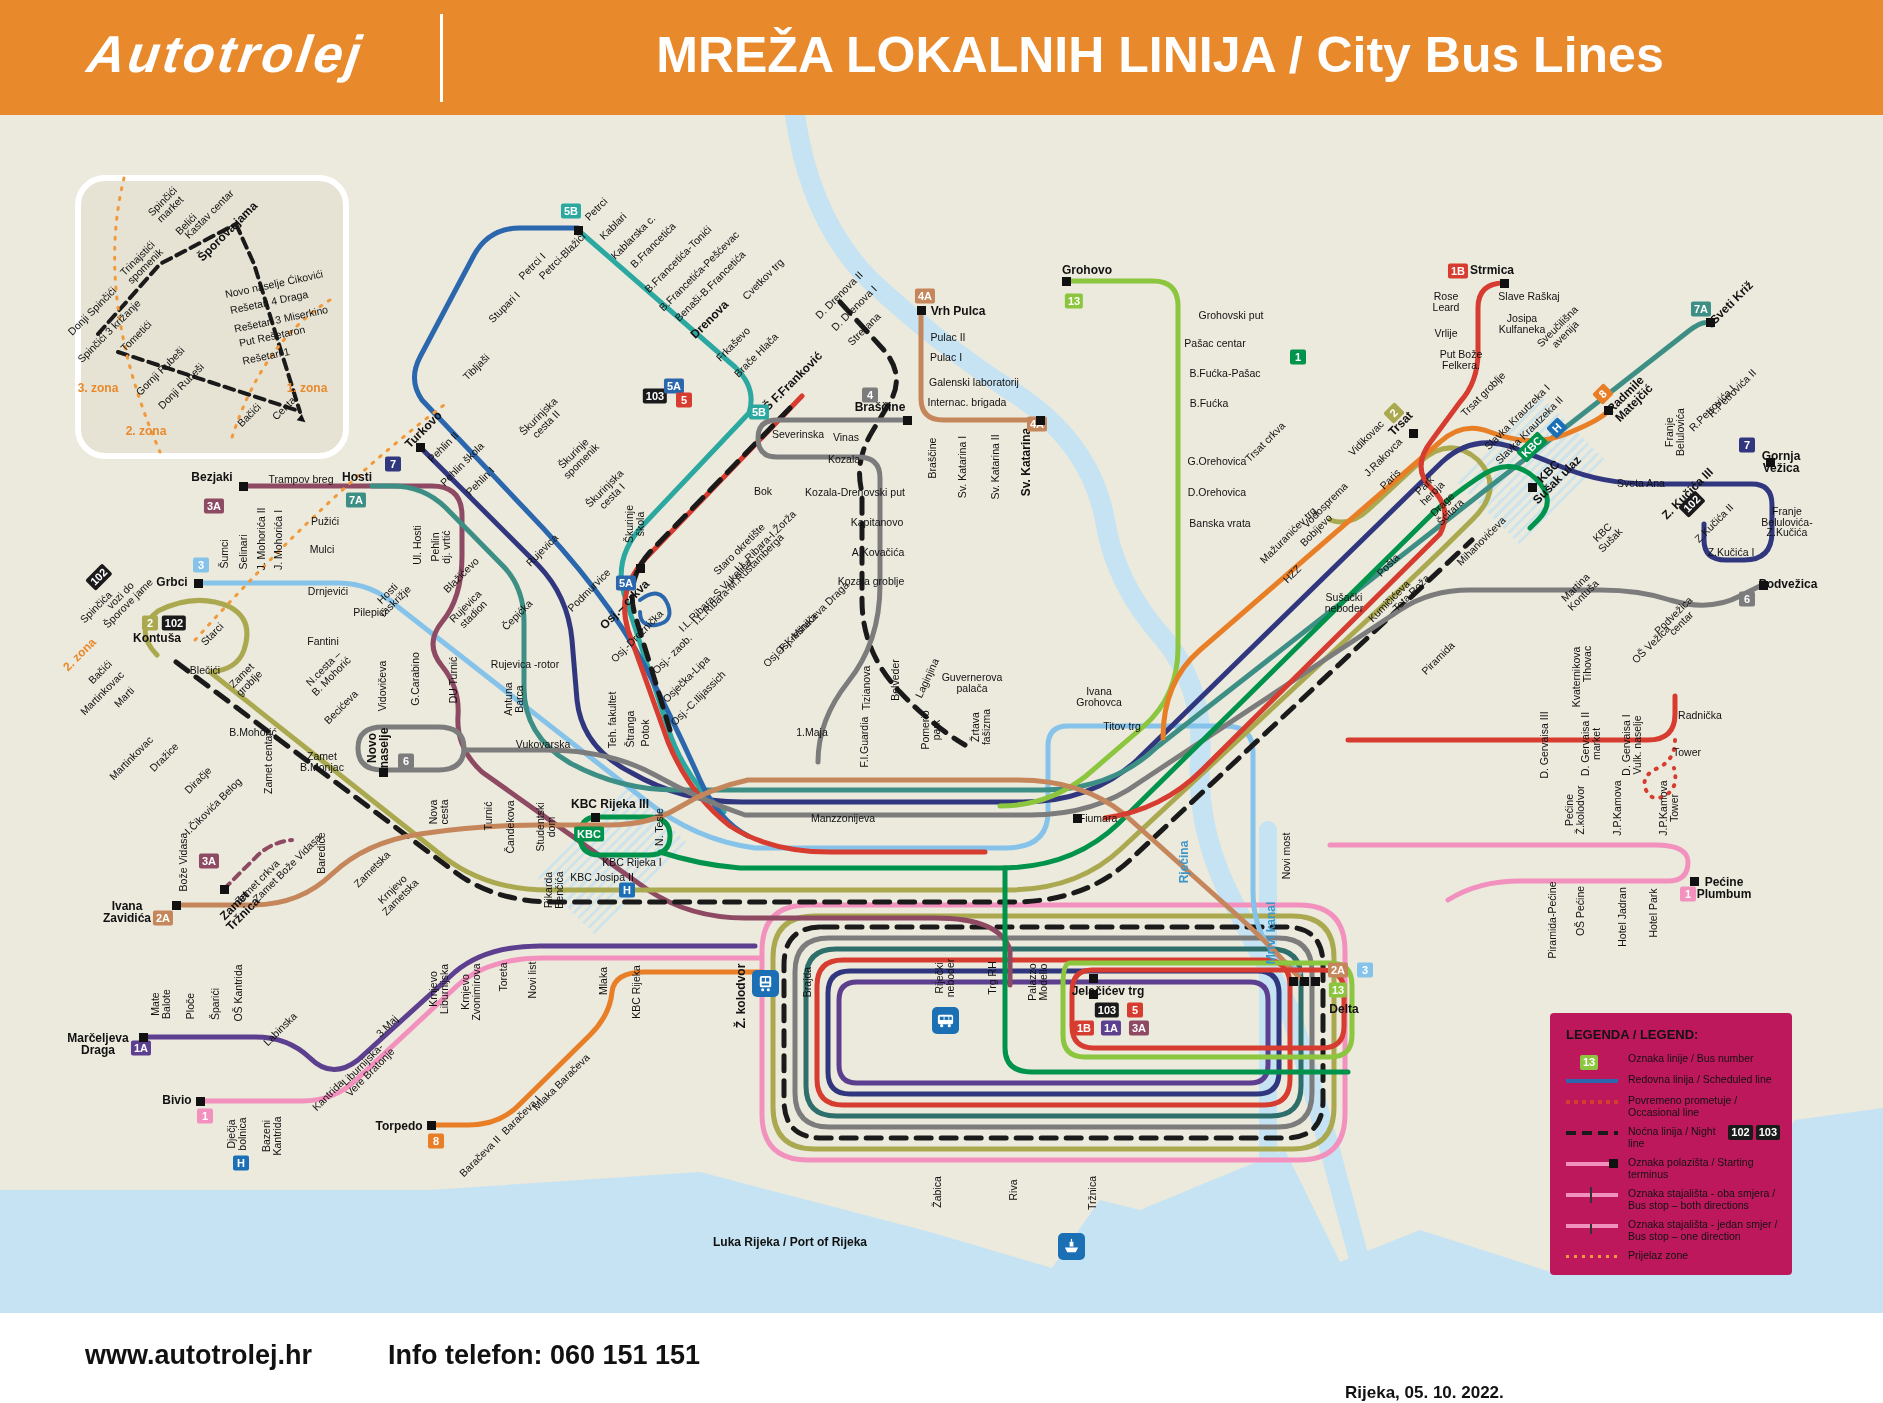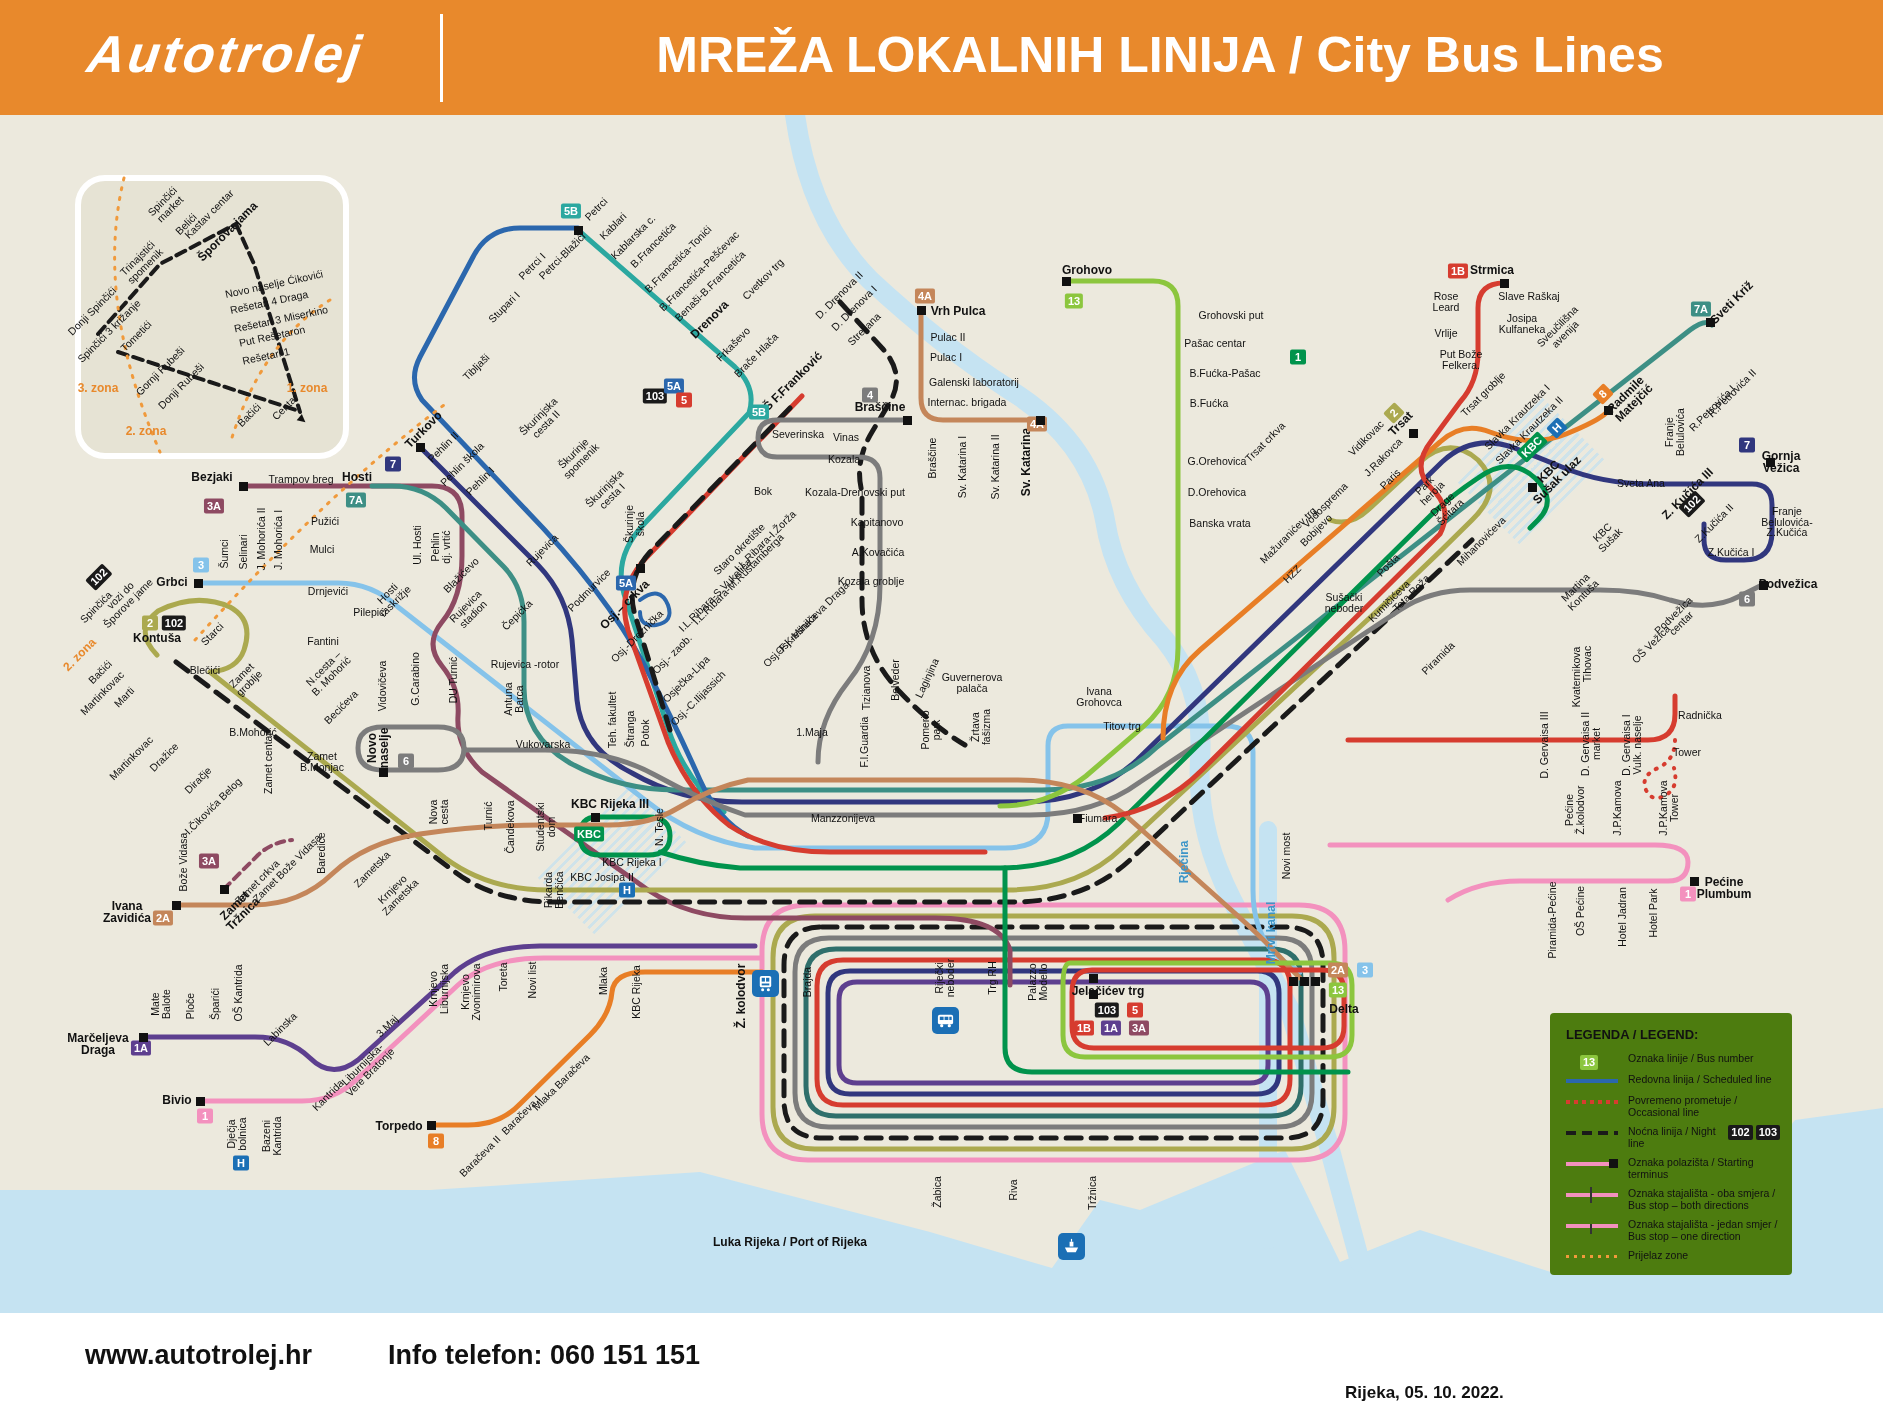--- a/index.html
+++ b/index.html
@@ -14,21 +14,21 @@
         font-weight:bold;color:#fff;letter-spacing:0px;}
   
   #ftr{position:absolute;left:0;top:1313px;width:1883px;height:90px;background:#fff;z-index:6;}
   .fw{position:absolute;font-weight:bold;color:#111;}
   #fweb{left:85px;top:27px;font-size:27px;}
   #finfo{left:388px;top:27px;font-size:27px;}
   #fdate{left:1345px;top:38px;font-size:17px;margin-top:32px;}
   
   #inset{position:absolute;left:75px;top:175px;width:262px;height:272px;background:#E6E3D4;
         border:6px solid #fff;border-radius:30px;z-index:1;}
-  #legend{position:absolute;left:1550px;top:1013px;width:242px;height:262px;background:#4d7c0f;
+  #legend{position:absolute;left:1550px;top:1013px;width:242px;height:262px;background:#be185d;
         border-radius:4px;z-index:3;padding:14px 12px 0 16px;box-sizing:border-box;}
   #legend .lt{font-size:13px;font-weight:bold;margin-bottom:10px;color:#111;}
   .lrow{display:flex;align-items:flex-start;margin-bottom:7px;}
   .lsw{width:52px;flex:0 0 52px;margin-right:10px;position:relative;height:14px;}
   .ltx{font-size:10.5px;line-height:12px;color:#111;white-space:pre-line;}
   .lbar{position:absolute;left:0;top:6px;width:52px;height:4px;}
   .lsq{position:absolute;right:0;top:3px;width:9px;height:9px;background:#111;}
   .ltick{position:absolute;left:24px;width:1.5px;background:#333;}
   .lbadge{display:inline-block;font-size:11px;font-weight:bold;color:#fff;padding:0 3px;
         border-radius:2px;line-height:15px;margin-left:3px;}

